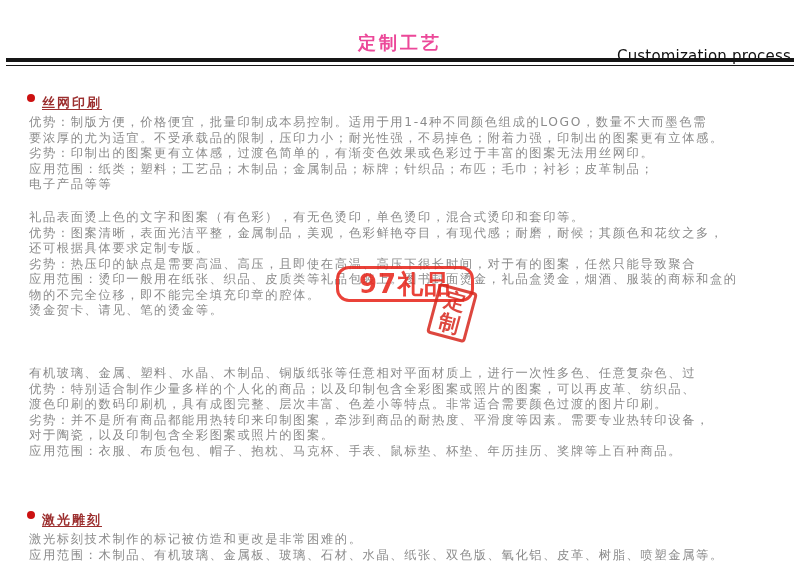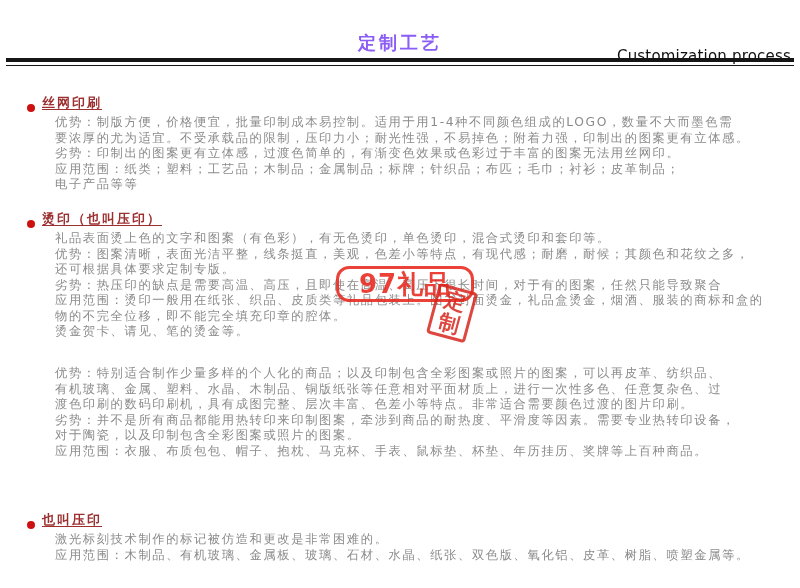--- a/index.html
+++ b/index.html
@@ -12,21 +12,21 @@
     overflow: hidden;
     font-family: "DejaVu Sans", "Liberation Sans", sans-serif;
   }
   .header-title {
     position: absolute;
     top: 31px; left: 0; width: 100%;
     text-align: center;
     font-size: 18px;
     font-weight: bold;
     letter-spacing: 3px;
-    color: #8b5cf6;
+    color: #ec4899;
   }
   .header-subtitle {
     position: absolute;
     top: 47px; right: 9px;
     font-size: 15px;
     color: #111111;
     letter-spacing: 0.2px;
   }
   .header-rule {
     position: absolute;
@@ -35,40 +35,40 @@
     border-top: 4px solid #161616;
     border-bottom: 1.5px solid #161616;
   }
   .section {
     position: absolute;
     left: 27px;
     width: 746px;
   }
   .section-title-row {
     display: flex;
-    align-items: flex-end;
+    align-items: flex-start;
     margin-bottom: 3px;
   }
   .bullet {
     width: 8px; height: 8px;
     border-radius: 50%;
     background: #cc1111;
     margin-right: 7px;
     flex: 0 0 auto;
   }
   .section-title {
     font-size: 13px;
     font-weight: bold;
     color: #9c2f2f;
     letter-spacing: 2px;
     text-decoration: underline;
     text-underline-offset: 2px;
   }
   .section-body {
-    margin-left: 28px;
+    margin-left: 2px;
   }
   .body-line {
     font-size: 12.3px;
     line-height: 15.5px;
     color: #8b8b8b;
     letter-spacing: 1.6px;
     white-space: nowrap;
   }
   .sec-1 { top: 94px; }
   .sec-2 { top: 210px; }
@@ -126,50 +126,46 @@
     <div class="section-body">
       <div class="body-line">优势：制版方便，价格便宜，批量印制成本易控制。适用于用1-4种不同颜色组成的LOGO，数量不大而墨色需</div>
       <div class="body-line">要浓厚的尤为适宜。不受承载品的限制，压印力小；耐光性强，不易掉色；附着力强，印制出的图案更有立体感。</div>
       <div class="body-line">劣势：印制出的图案更有立体感，过渡色简单的，有渐变色效果或色彩过于丰富的图案无法用丝网印。</div>
       <div class="body-line">应用范围：纸类；塑料；工艺品；木制品；金属制品；标牌；针织品；布匹；毛巾；衬衫；皮革制品；</div>
       <div class="body-line">电子产品等等</div>
     </div>
   </div>
 
   <div class="section sec-2">
-    <div class="section-title-row">
-      <span class="bullet"></span>
-      <span class="section-title">烫印（也叫压印）</span>
-    </div>
     <div class="section-body">
       <div class="body-line">礼品表面烫上色的文字和图案（有色彩），有无色烫印，单色烫印，混合式烫印和套印等。</div>
-      <div class="body-line">优势：图案清晰，表面光洁平整，线条挺直，美观，色差小等特点，有现代感；耐磨，耐候；其颜色和花纹之多，</div>
+      <div class="body-line">优势：图案清晰，表面光洁平整，金属制品，美观，色彩鲜艳夺目，有现代感；耐磨，耐候；其颜色和花纹之多，</div>
       <div class="body-line">还可根据具体要求定制专版。</div>
       <div class="body-line">劣势：热压印的缺点是需要高温、高压，且即使在高温、高压下很长时间，对于有的图案，任然只能导致聚合</div>
       <div class="body-line">应用范围：烫印一般用在纸张、织品、皮质类等礼品包装上。图书封面烫金，礼品盒烫金，烟酒、服装的商标和盒的</div>
       <div class="body-line">物的不完全位移，即不能完全填充印章的腔体。</div>
       <div class="body-line">烫金贺卡、请见、笔的烫金等。</div>
     </div>
   </div>
 
   <div class="section sec-3">
     <div class="section-body">
+      <div class="body-line">有机玻璃、金属、塑料、水晶、木制品、铜版纸张等任意相对平面材质上，进行一次性多色、任意复杂色、过</div>
       <div class="body-line">优势：特别适合制作少量多样的个人化的商品；以及印制包含全彩图案或照片的图案，可以再皮革、纺织品、</div>
-      <div class="body-line">有机玻璃、金属、塑料、水晶、木制品、铜版纸张等任意相对平面材质上，进行一次性多色、任意复杂色、过</div>
       <div class="body-line">渡色印刷的数码印刷机，具有成图完整、层次丰富、色差小等特点。非常适合需要颜色过渡的图片印刷。</div>
       <div class="body-line">劣势：并不是所有商品都能用热转印来印制图案，牵涉到商品的耐热度、平滑度等因素。需要专业热转印设备，</div>
       <div class="body-line">对于陶瓷，以及印制包含全彩图案或照片的图案。</div>
       <div class="body-line">应用范围：衣服、布质包包、帽子、抱枕、马克杯、手表、鼠标垫、杯垫、年历挂历、奖牌等上百种商品。</div>
     </div>
   </div>
 
   <div class="section sec-4">
     <div class="section-title-row">
       <span class="bullet"></span>
-      <span class="section-title">也叫压印</span>
+      <span class="section-title">激光雕刻</span>
     </div>
     <div class="section-body">
       <div class="body-line">激光标刻技术制作的标记被仿造和更改是非常困难的。</div>
       <div class="body-line">应用范围：木制品、有机玻璃、金属板、玻璃、石材、水晶、纸张、双色版、氧化铝、皮革、树脂、喷塑金属等。</div>
     </div>
   </div>
 
   <div class="watermark-box">97礼品</div>
   <div class="watermark-seal">
     <span>定</span>

